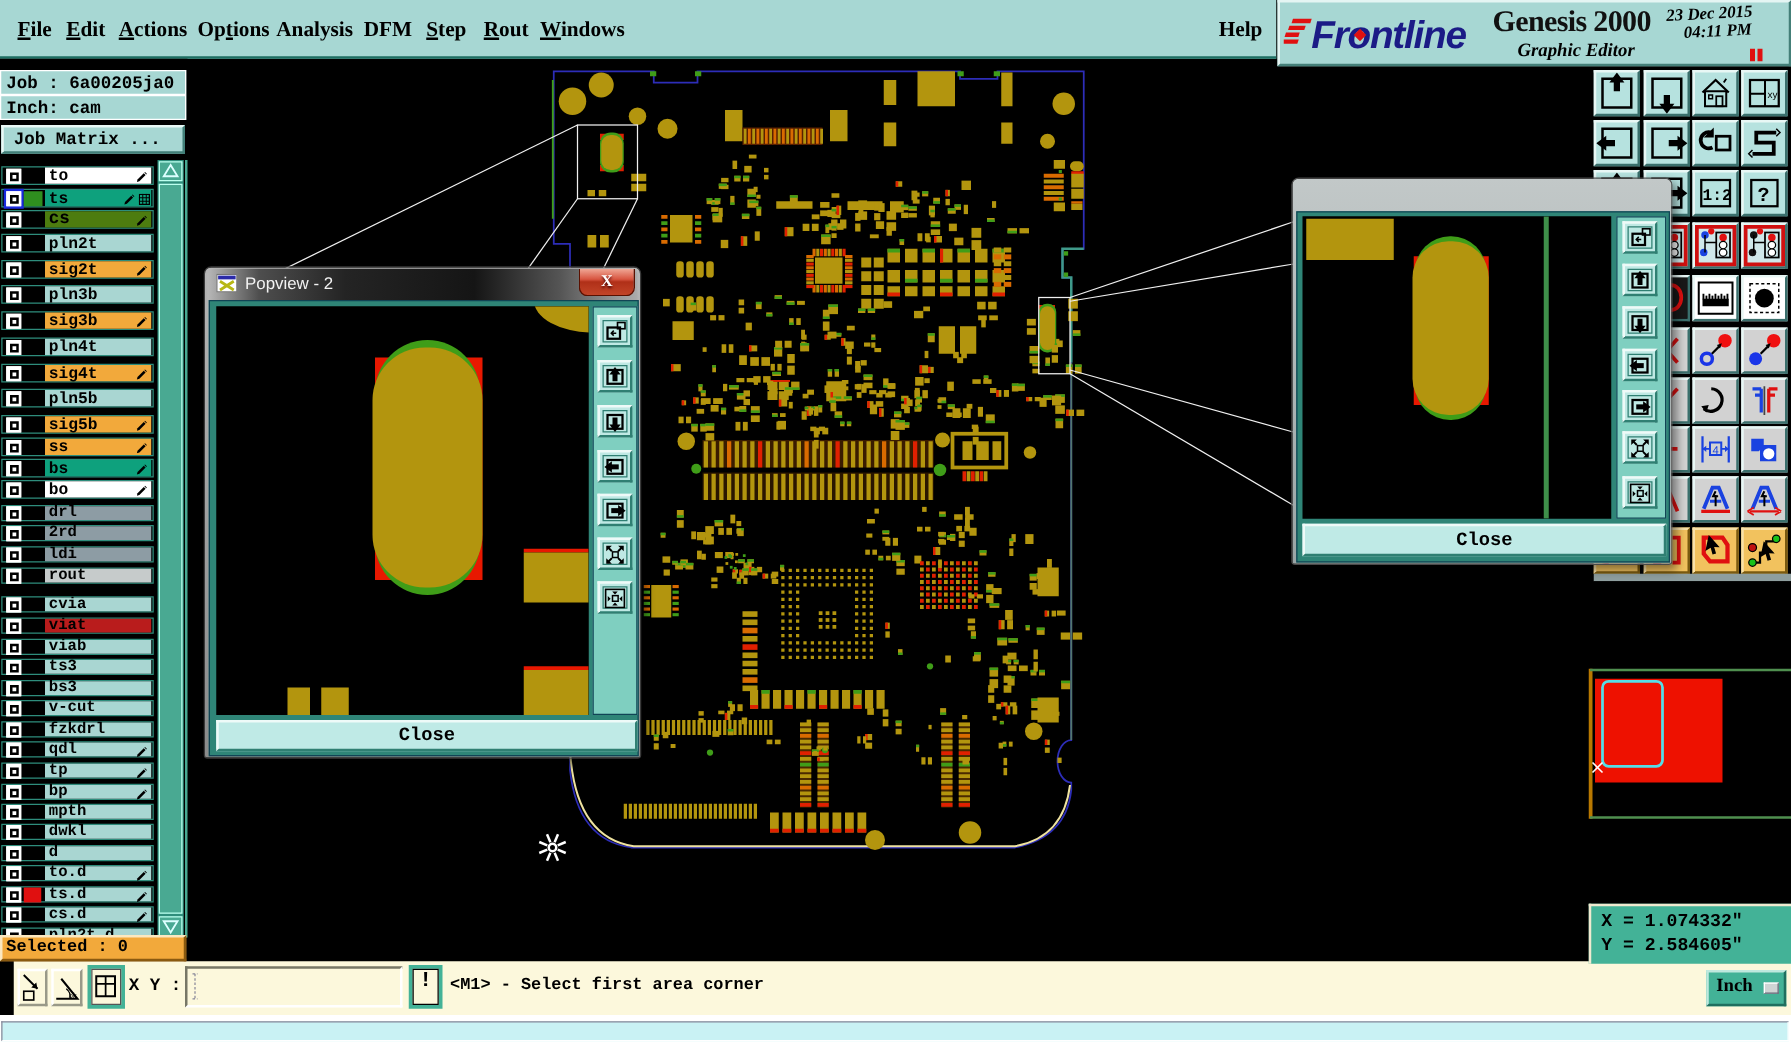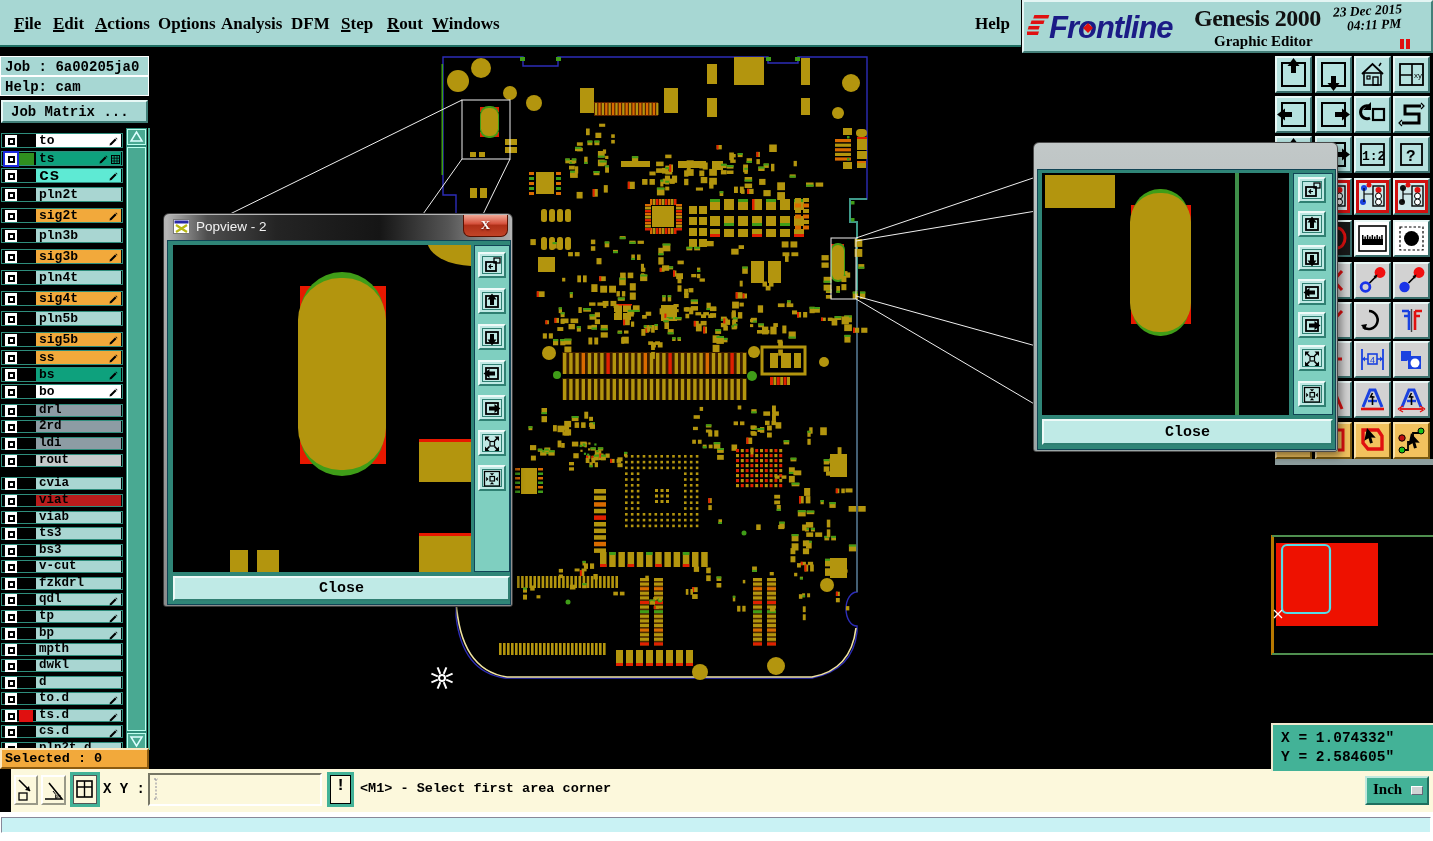--- a/index.html
+++ b/index.html
@@ -1457,27 +1457,27 @@
         <rect x="6" y="13" width="11" height="3.5" transform="skewX(-18)"></rect>
         <rect x="5" y="18.5" width="13" height="3.5" transform="skewX(-18)"></rect>
       </g>
     </svg>
     <span class="ab" style="left:25px;top:8px;font-family:'Liberation Sans',sans-serif;font-weight:bold;font-style:italic;font-size:31px;color:#1b1b86;letter-spacing:-1px">Fr<span style="position:relative">o<svg style="position:absolute;left:4px;top:12px" width="12" height="12">
           <path d="M6,1 L11,6 L6,11 L1,6 Z" fill="#e01010"></path>
         </svg></span>ntline</span>
     <span class="ab serif" style="left:170px;top:3px;font-size:24px;letter-spacing:-0.5px;color:#111">Genesis 2000</span>
     <span class="ab serif" style="left:309px;top:1px;font-size:13.5px;font-style:italic;transform:rotate(-3deg)">23 Dec 2015</span>
     <span class="ab serif" style="left:323px;top:15px;font-size:13.5px;font-style:italic;transform:rotate(-3deg)">04:11 PM</span>
-    <span class="ab serif" style="left:190px;top:31px;font-size:15px;">Graphic Editor</span>
+    <span class="ab serif" style="left:190px;top:31px;font-size:15px;font-style:italic">Graphic Editor</span>
     <span class="ab" style="left:376px;top:37px;width:4px;height:10px;background:#e01010"></span>
     <span class="ab" style="left:382px;top:37px;width:4px;height:10px;background:#e01010"></span>
   </div>
 <div class="ab" style="left:0;top:47px;width:150px;height:723px;background:#000;z-index:2">
     <div class="ab mono" style="left:0;top:9px;width:149px;height:20px;background:#a7d7d3;border:1px solid #fff;font-size:14px;padding:2px 0 0 4px">Job : 6a00205ja0</div>
-    <div class="ab mono" style="left:0;top:29px;width:149px;height:20px;background:#a7d7d3;border:1px solid #fff;font-size:14px;padding:2px 0 0 4px">Help: cam</div>
+    <div class="ab mono" style="left:0;top:29px;width:149px;height:20px;background:#a7d7d3;border:1px solid #fff;font-size:14px;padding:2px 0 0 4px">Inch: cam</div>
     <div class="ab mono" style="left:1px;top:53px;width:147px;height:23px;background:#a7d7d3;border:2px solid;border-color:#e8f8f6 #417f78 #417f78 #e8f8f6;font-size:14px;padding:2px 0 0 8px">Job Matrix ...</div>
     <div class="ab" style="left:126px;top:81px;width:21px;height:622px;background:#2f8d7b"></div>
     <div class="ab" style="left:127px;top:82px;width:19px;height:16px;background:#49a992;border:1px solid #bfe;"><svg width="17" height="14">
         <path d="M8.5,2 L14,11 L3,11 Z" fill="none" stroke="#dff" stroke-width="1.5"></path>
       </svg></div>
     <div class="ab" style="left:127px;top:100px;width:19px;height:584px;background:#49a992;border:1px solid #bfe"></div>
     <div class="ab" style="left:127px;top:686px;width:19px;height:16px;background:#49a992;border:1px solid #bfe"><svg width="17" height="14">
         <path d="M8.5,12 L14,3 L3,3 Z" fill="none" stroke="#dff" stroke-width="1.5"></path>
       </svg></div>
     <div class="ab" style="left:148px;top:81px;width:2px;height:622px;background:#49a992"></div>
@@ -1500,21 +1500,21 @@
           <path d="M3.2,0 L3.2,9 M6,0 L6,9 M0,3.2 L9,3.2 M0,6 L9,6" stroke="#000" stroke-width="0.8"></path>
         </svg><svg style="position:absolute;right:13px;top:2px" width="10" height="10">
           <path d="M3.5,9 L1.5,9.5 L2,7.5 L7,2.5 L8.5,4 Z" fill="#000"></path>
           <path d="M7.5,2 L8,1.5 L9.5,3 L9,3.5 Z" fill="#000"></path>
         </svg></span>
     </div>
     <div class="row" style="top:121px;height:15px">
       <span class="cb" style="top:1px;">
         <span class="cbi"></span>
       </span>
-      <span class="lname" style="font-size:17px;line-height:13px;background:#5eead4">cs<svg style="position:absolute;right:3px;top:2px" width="10" height="10">
+      <span class="lname" style="font-size:14px;line-height:13px;background:#4d7c0f">cs<svg style="position:absolute;right:3px;top:2px" width="10" height="10">
           <path d="M3.5,9 L1.5,9.5 L2,7.5 L7,2.5 L8.5,4 Z" fill="#000"></path>
           <path d="M7.5,2 L8,1.5 L9.5,3 L9,3.5 Z" fill="#000"></path>
         </svg></span>
     </div>
     <div class="row" style="top:140px;height:15px">
       <span class="cb" style="top:1px;">
         <span class="cbi"></span>
       </span>
       <span class="lname" style="font-size:13px;line-height:13px;background:#a9d6d2">pln2t</span>
     </div>

